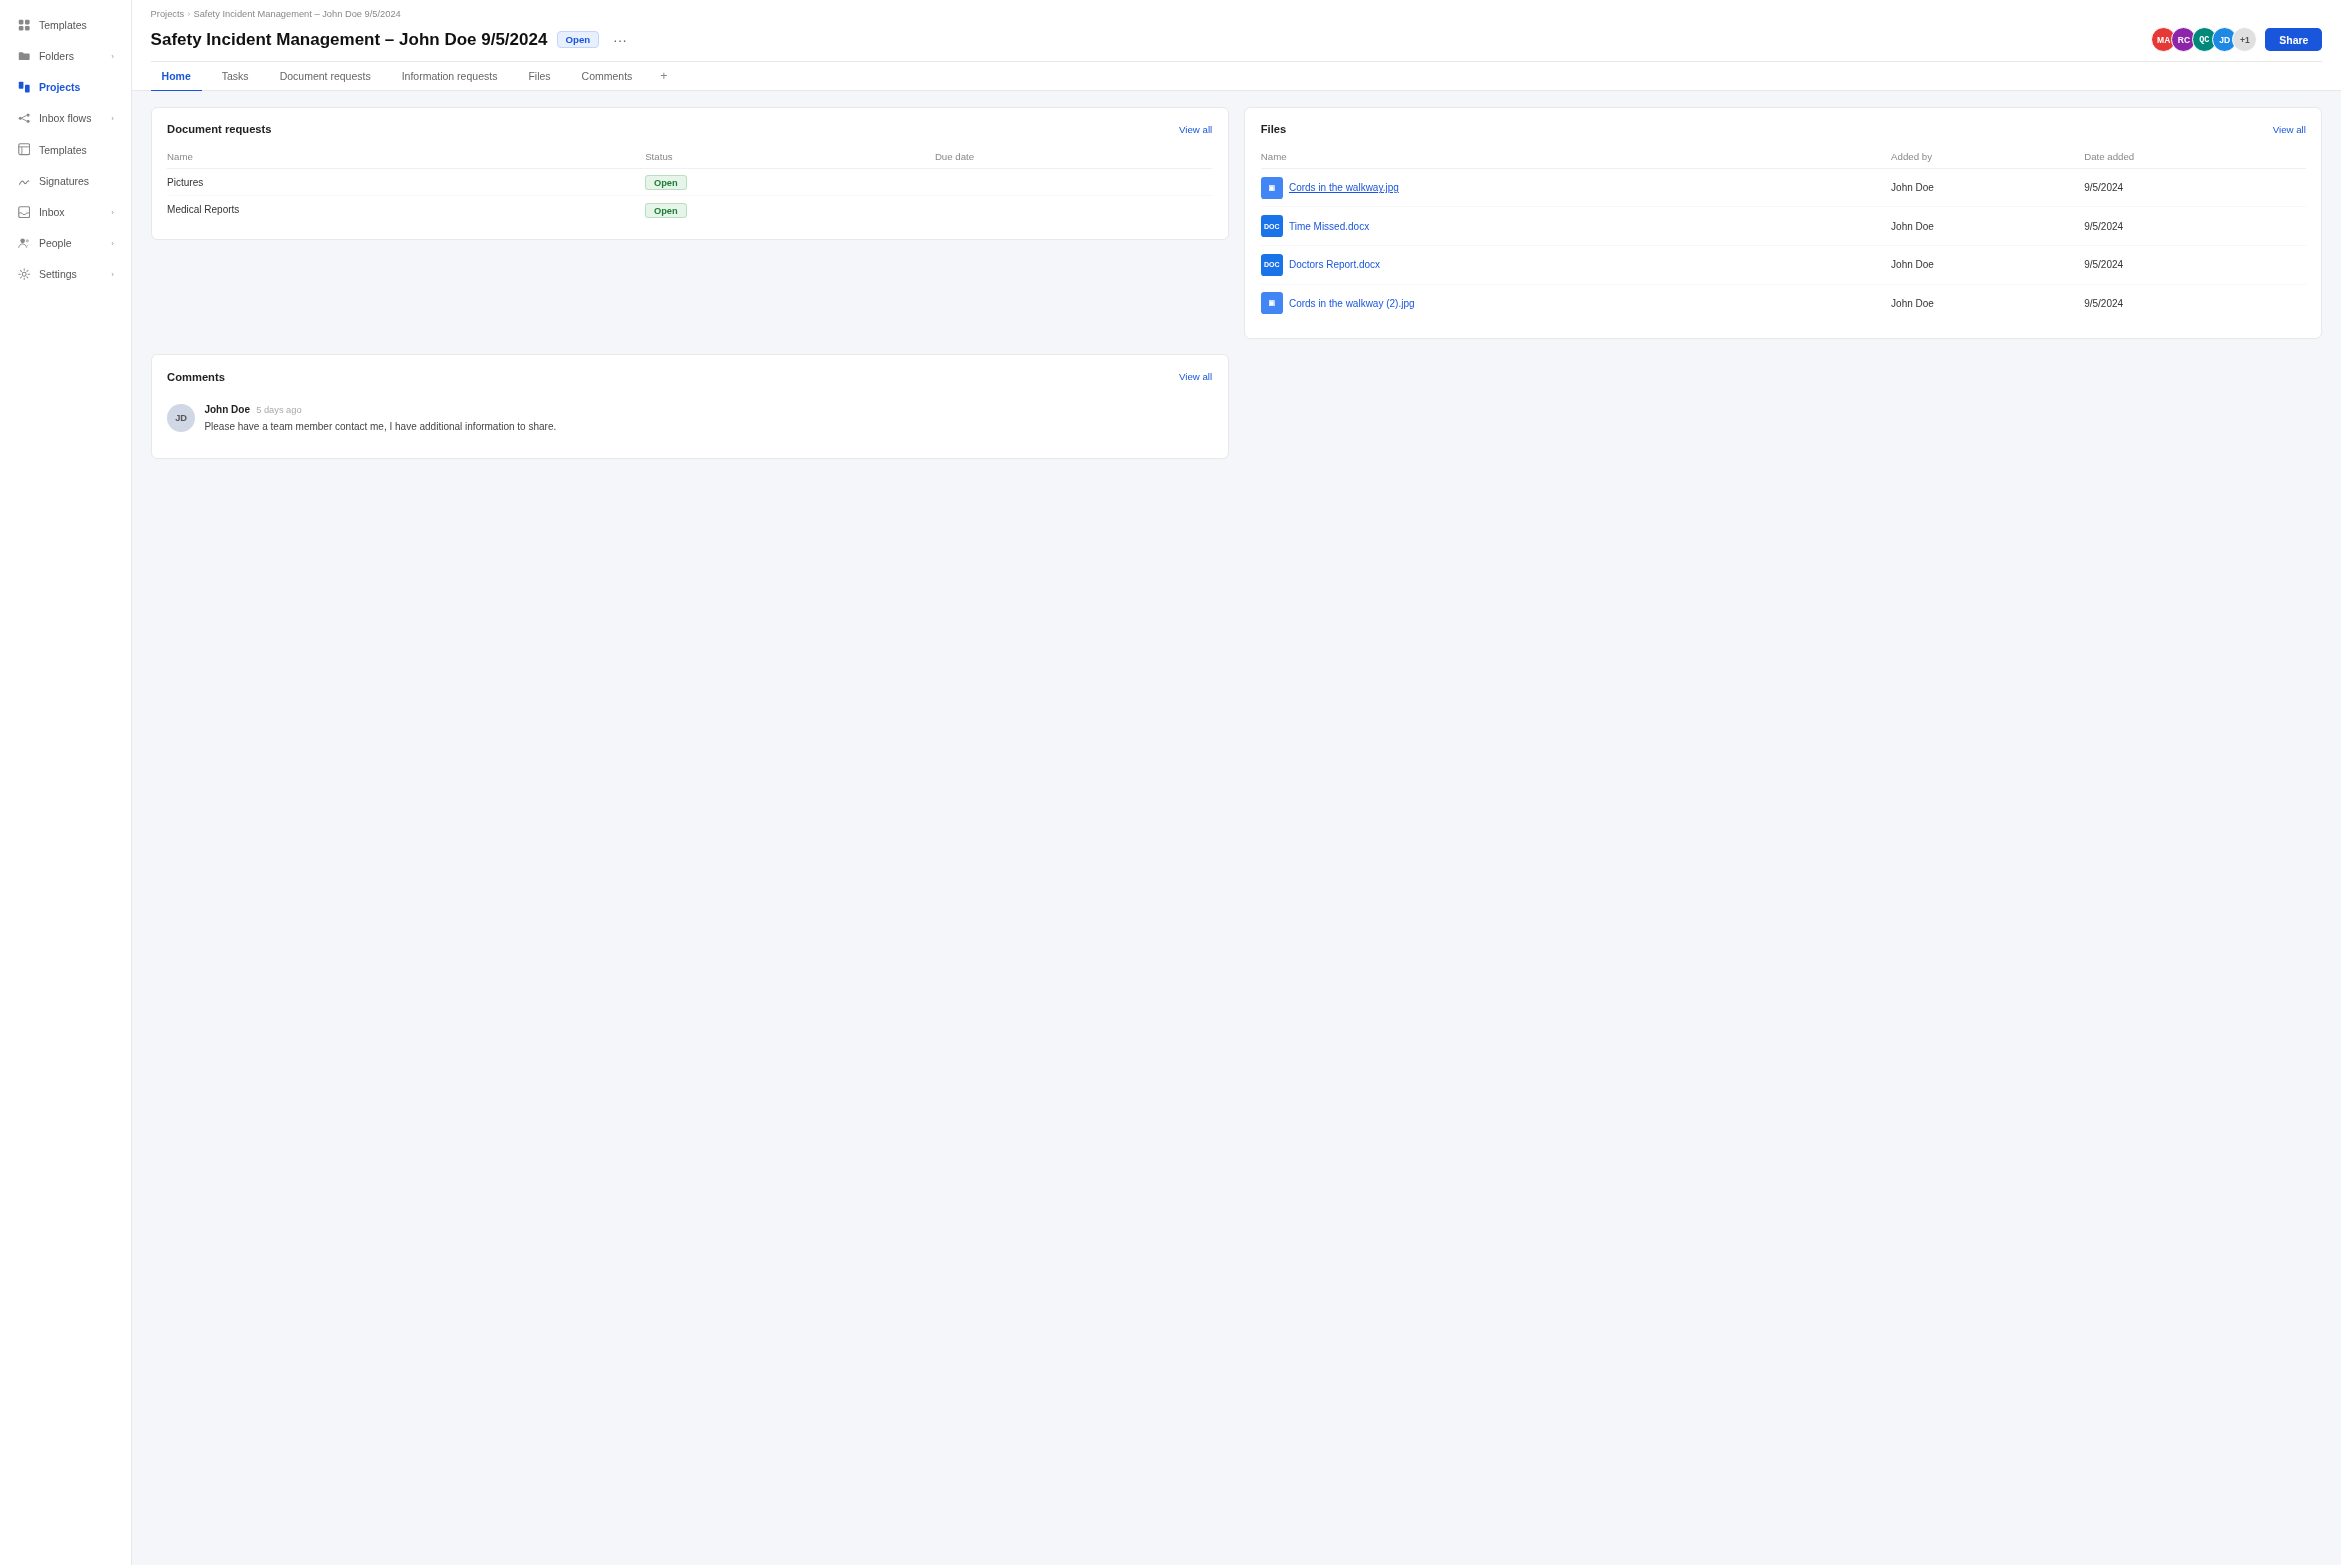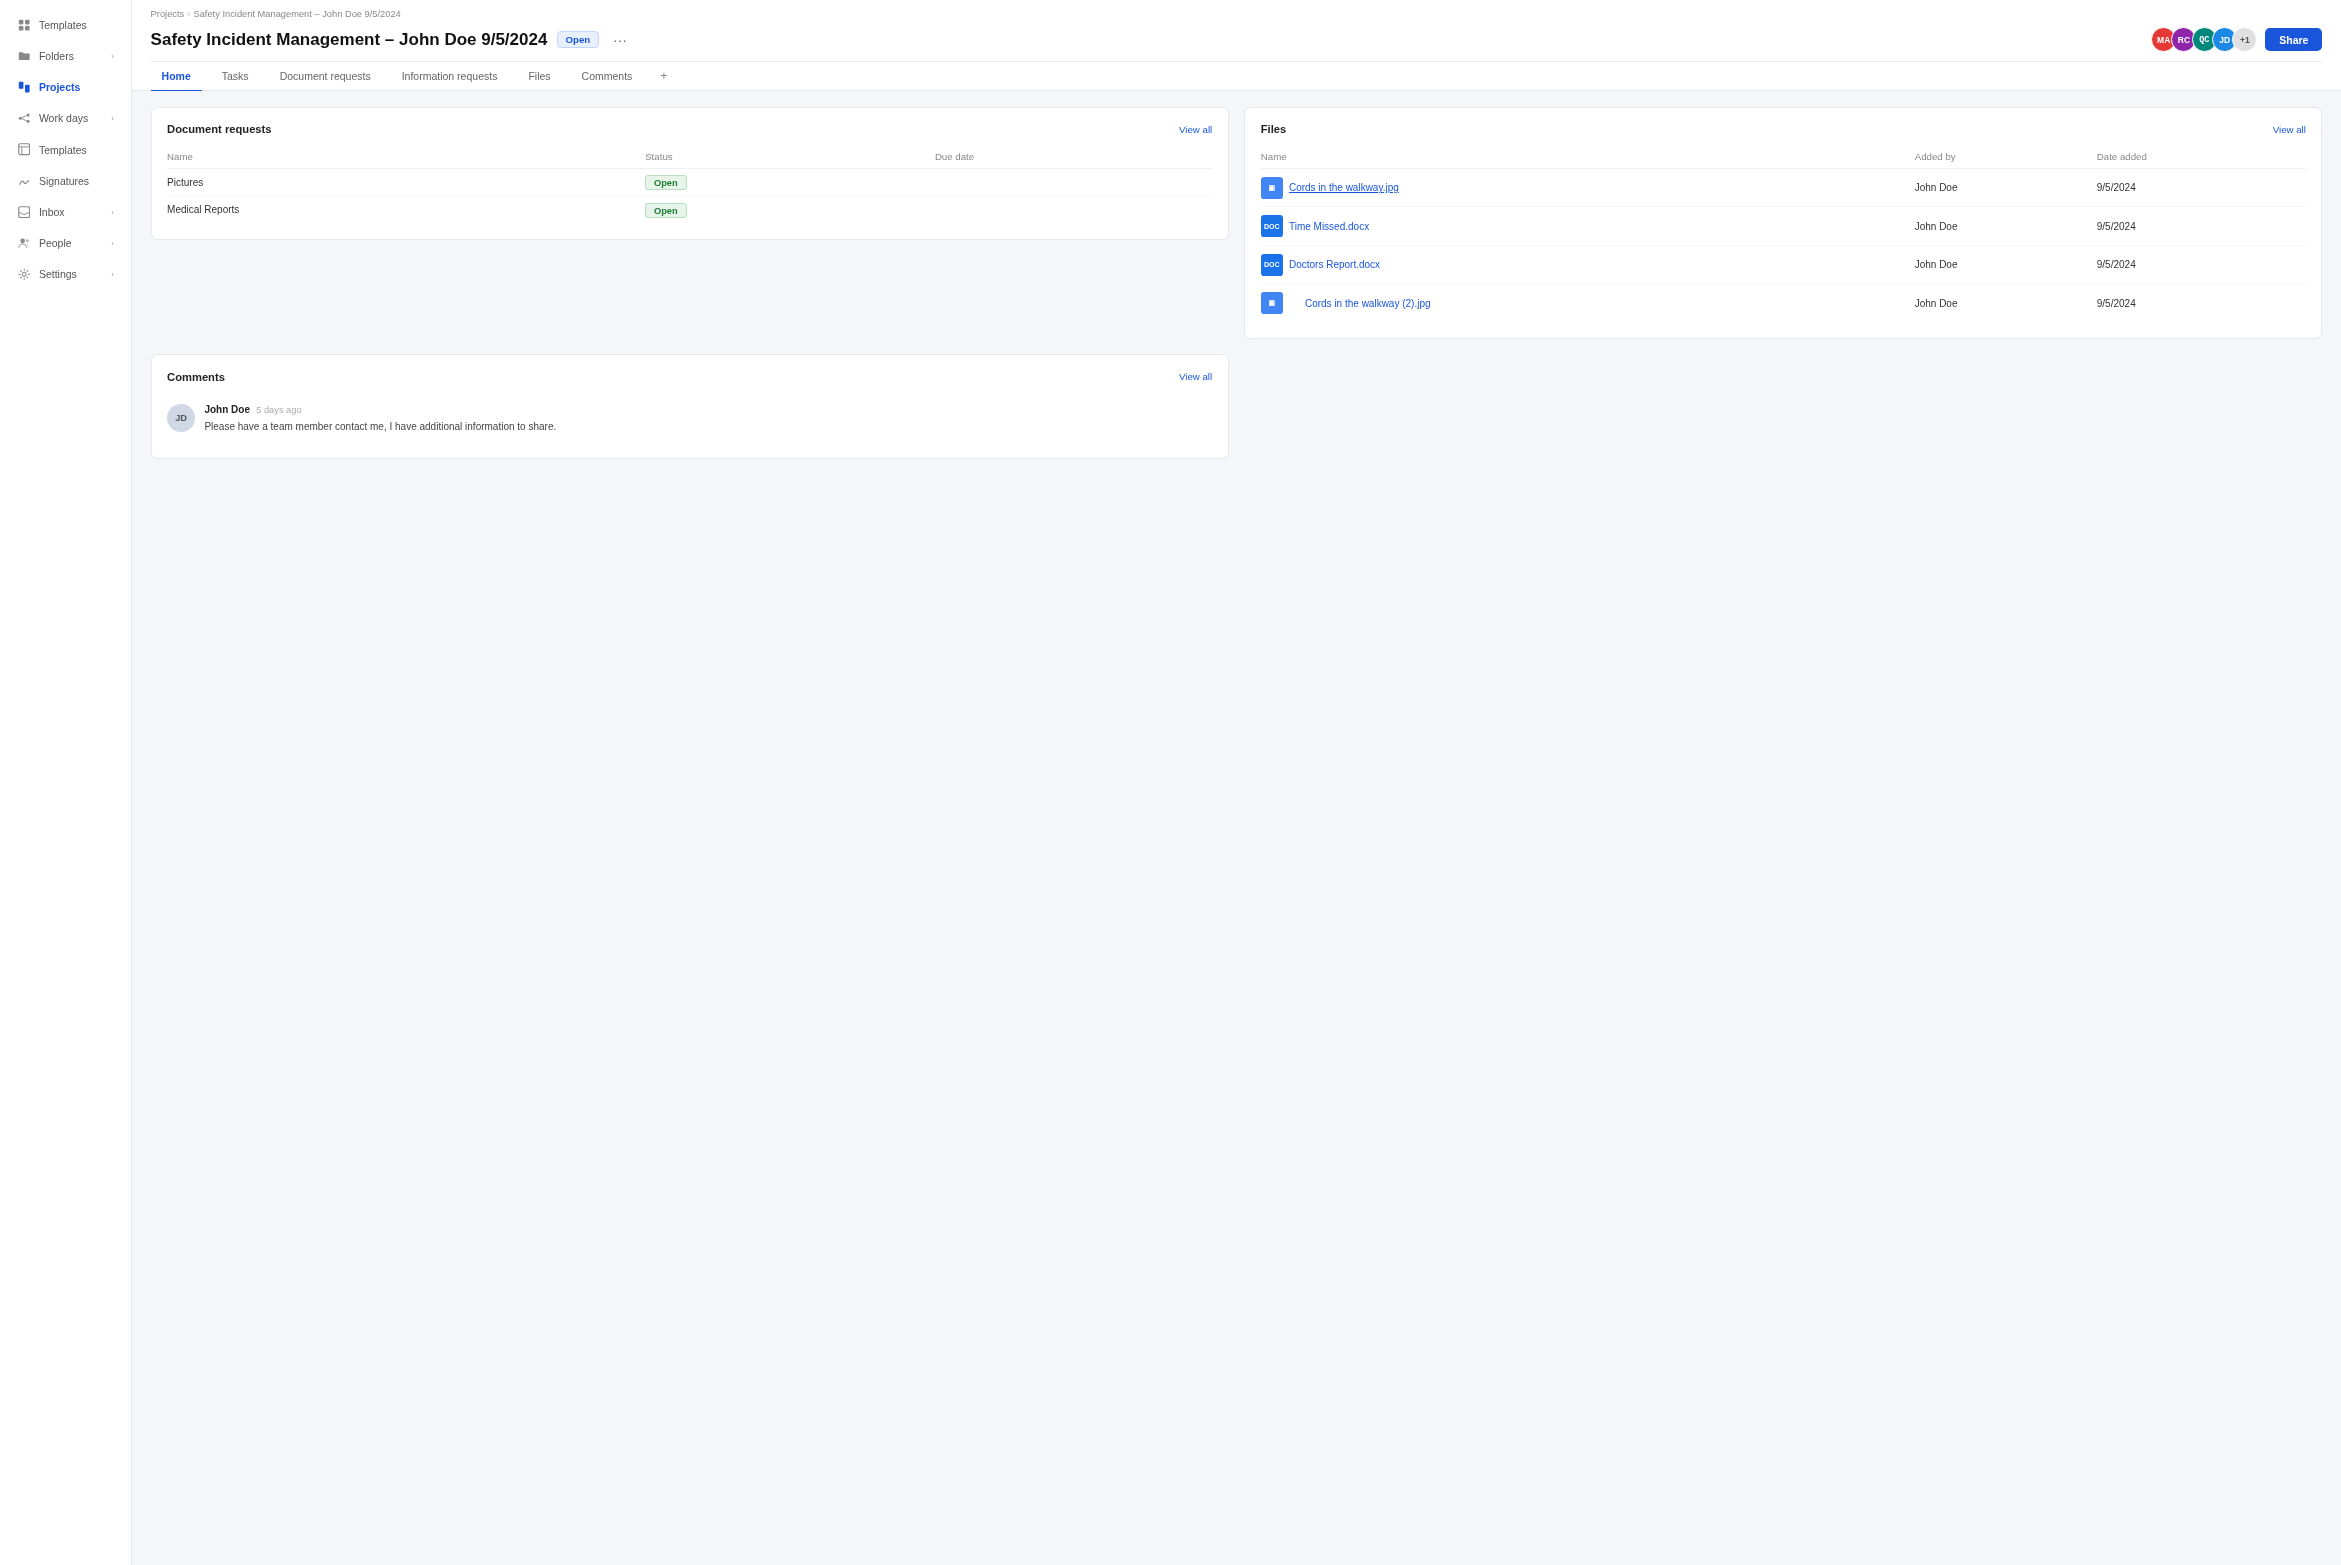--- a/index.html
+++ b/index.html
@@ -339,21 +339,21 @@
   <div class="sidebar-item">
     <span class="icon">
       <svg width="12.4" height="12.4" viewBox="0 0 16 16" fill="none">
         <circle cx="3" cy="8" r="2" fill="#888"></circle>
         <circle cx="13" cy="4" r="2" fill="#888"></circle>
         <circle cx="13" cy="12" r="2" fill="#888"></circle>
         <line x1="5" y1="7.5" x2="11" y2="4.5" stroke="#888" stroke-width="1.2"></line>
         <line x1="5" y1="8.5" x2="11" y2="11.5" stroke="#888" stroke-width="1.2"></line>
       </svg>
     </span>
-    <span>Work days</span>
+    <span>Inbox flows</span>
     <span class="chevron">›</span>
   </div>
 
   <div class="sidebar-item">
     <span class="icon">
       <svg width="12.4" height="12.4" viewBox="0 0 16 16" fill="none">
         <rect x="1" y="1" width="14" height="14" rx="2" stroke="#888" stroke-width="1.5" fill="none"></rect>
         <line x1="1" y1="5" x2="15" y2="5" stroke="#888" stroke-width="1.2"></line>
         <line x1="5" y1="5" x2="5" y2="15" stroke="#888" stroke-width="1.2"></line>
       </svg>
@@ -516,21 +516,21 @@
           <span style="cursor:pointer;color:#1a56db;">Doctors Report.docx</span>
         </div>
       </td>
       <td>John Doe</td>
       <td>9/5/2024</td>
     </tr>
               <tr>
       <td>
         <div class="file-name-cell">
           <span class="file-icon img">▣</span>
-          <span style="cursor:pointer;color:#1a56db;margin-left:16px;">Cords in the walkway (2).jpg</span>
+          <span style="cursor:pointer;color:#1a56db;">Cords in the walkway (2).jpg</span>
         </div>
       </td>
       <td>John Doe</td>
       <td>9/5/2024</td>
     </tr>
             </tbody>
         </table>
       </div>
     </div>
 

